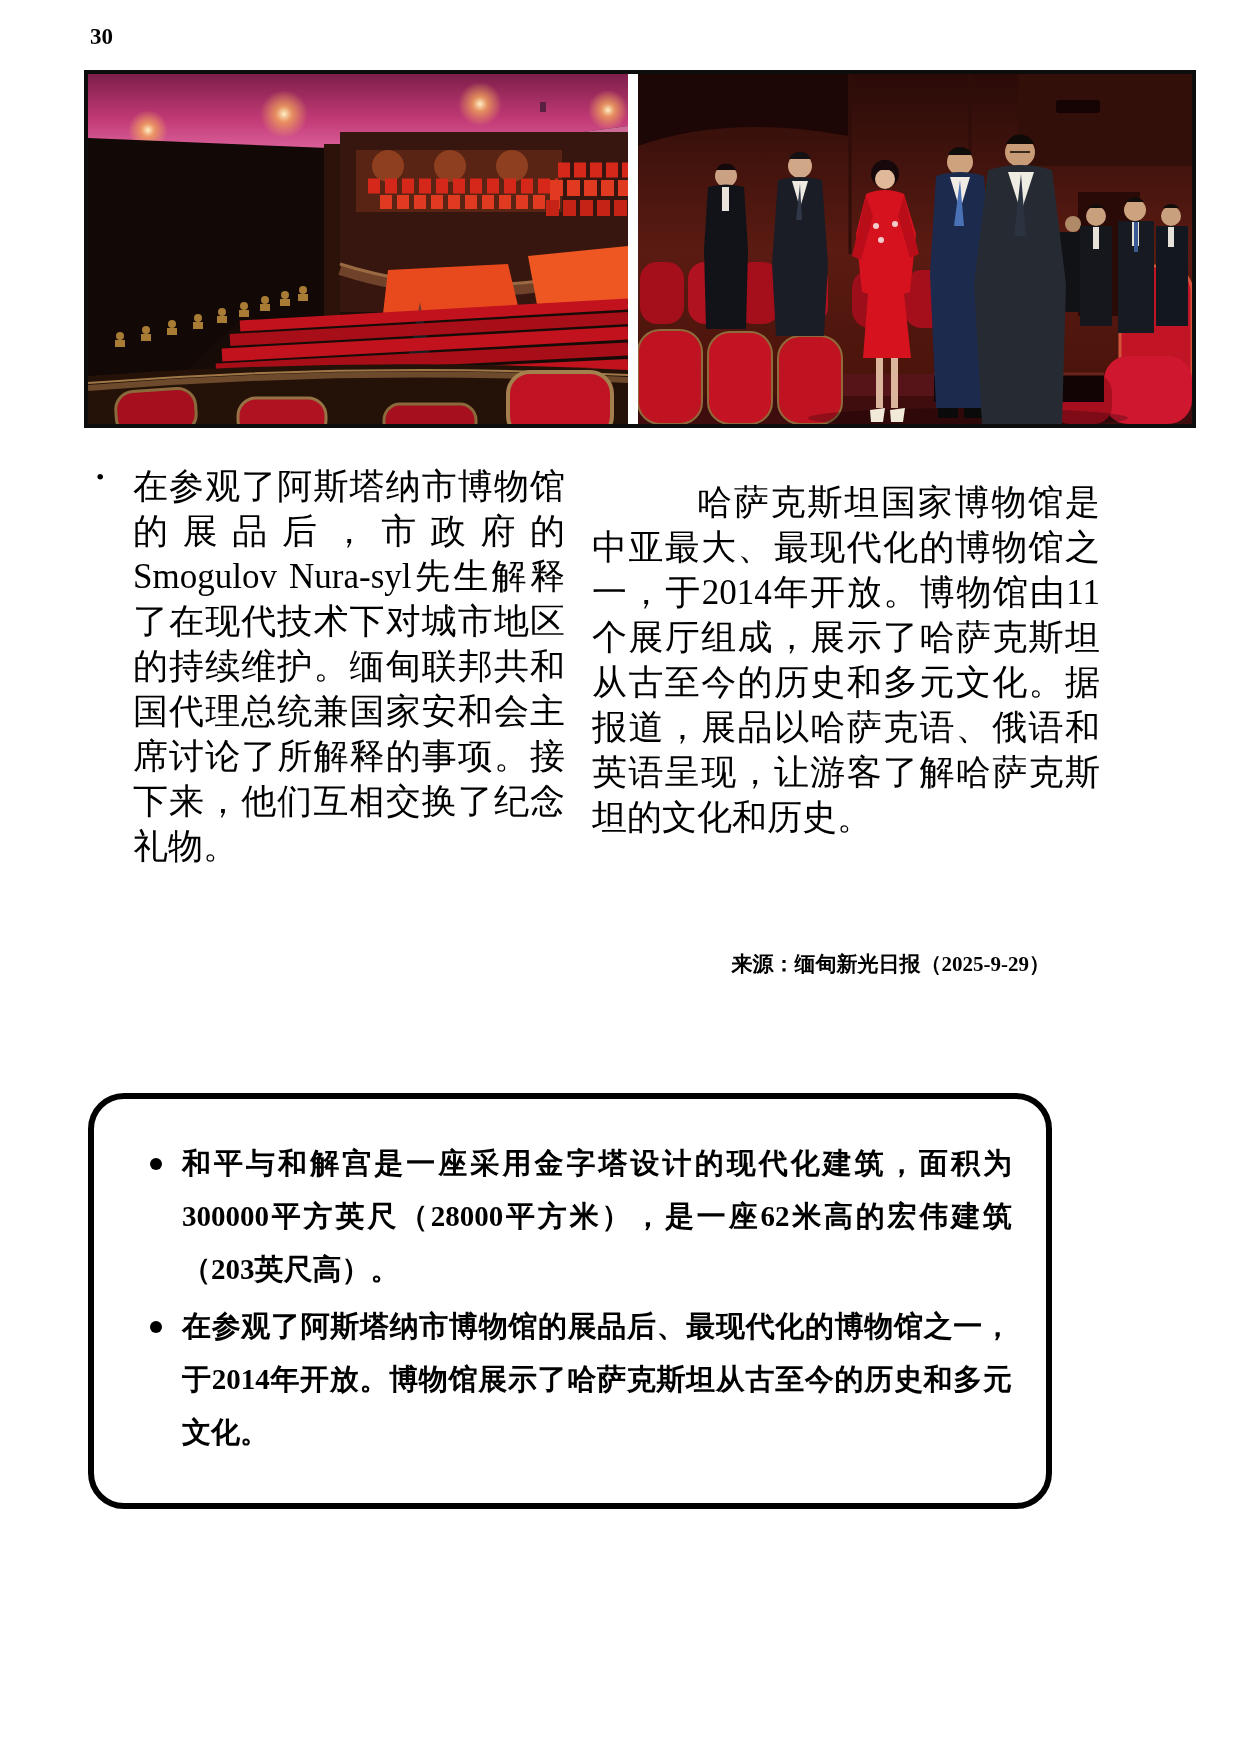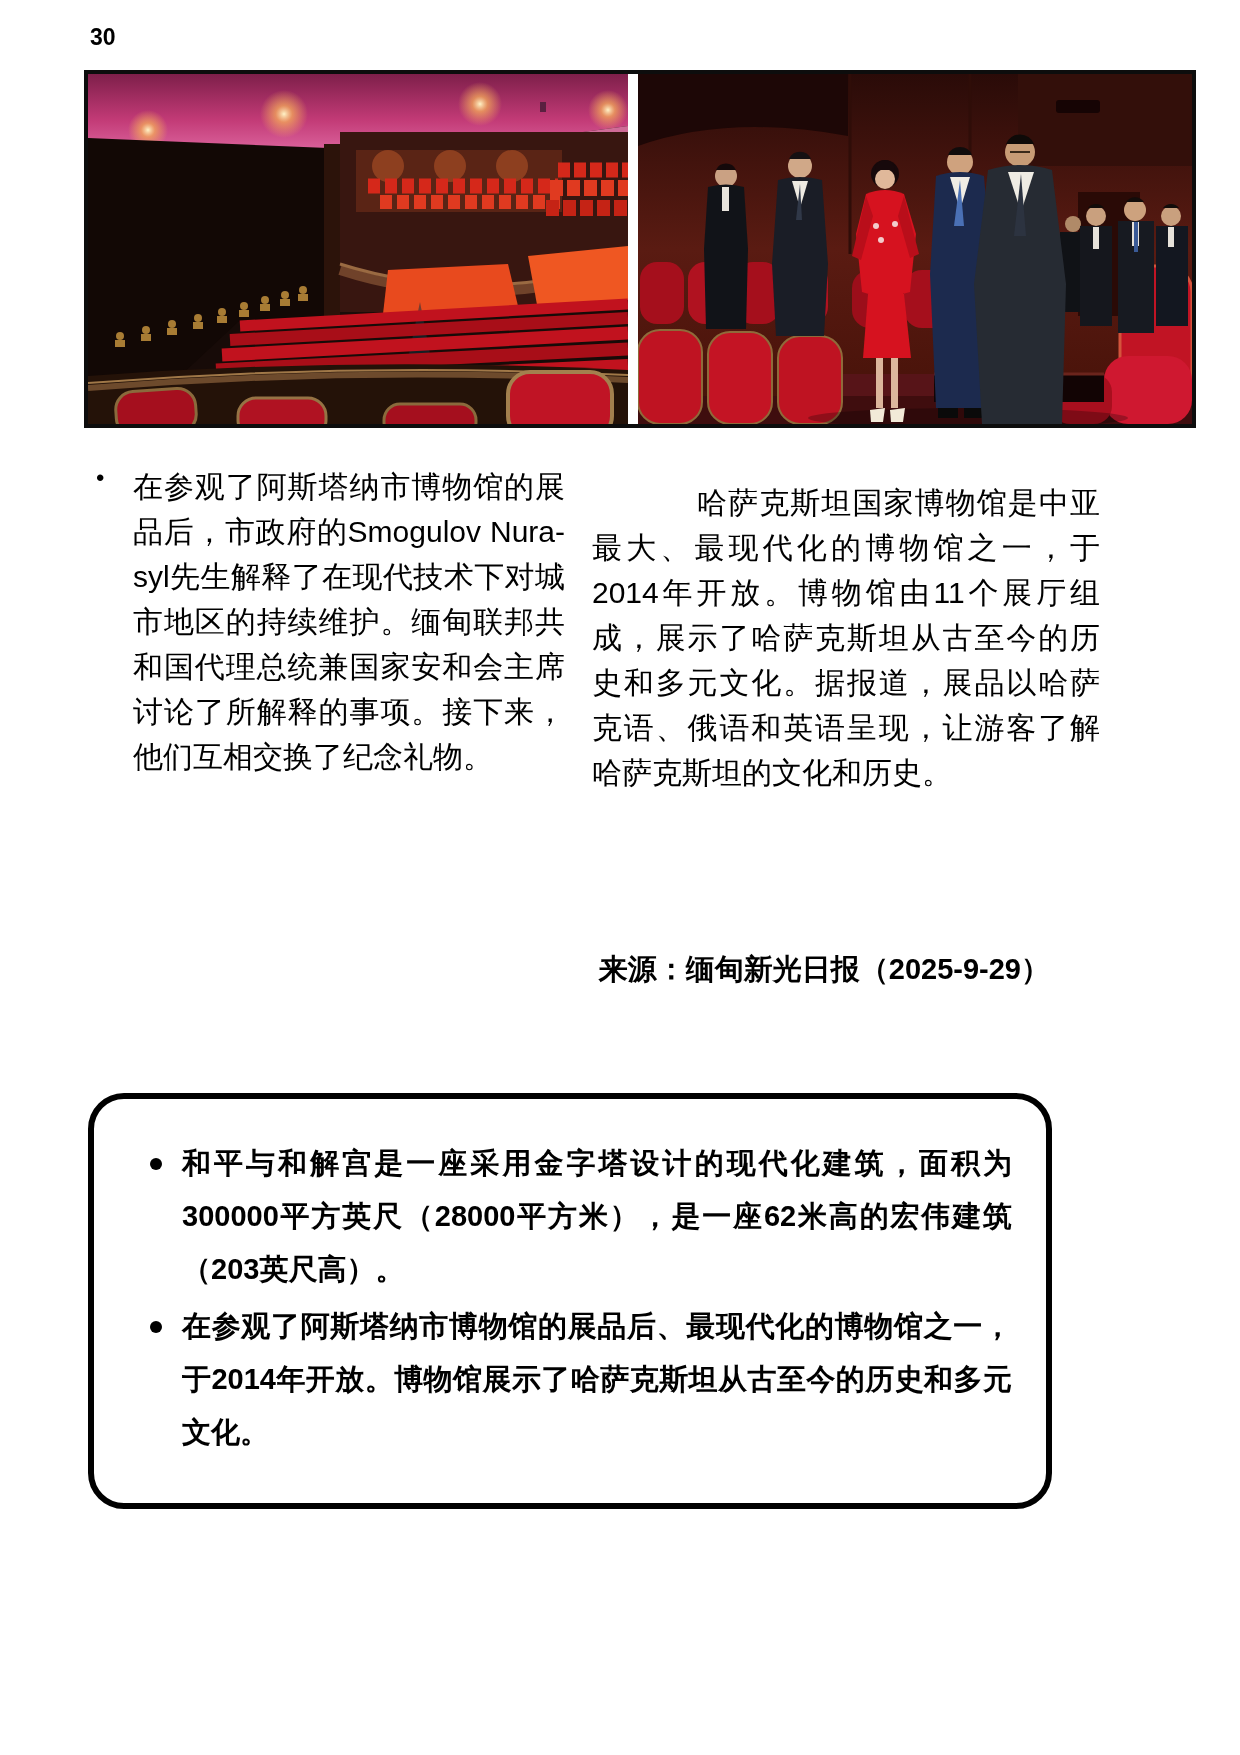--- a/index.html
+++ b/index.html
@@ -1,18 +1,18 @@
 <!DOCTYPE html>
 <html><head>
 <meta charset="utf-8">
 <style>
   html,body { margin:0; padding:0; background:#ffffff; }
   .page {
     position:relative; width:1200px; height:1755px; background:#ffffff;
-    font-family:Liberation Sans, sans-serif; color:#000;
+    font-family:Liberation Serif, serif; color:#000;
     overflow:hidden; margin:0 auto;
   }
   .page-number { position:absolute; top:24px; left:70px; font-size:23px; font-weight:bold; }
 
   .photo-frame {
     position:absolute; top:70px; left:64px; width:1112px; height:358px;
     border:4px solid #0d0d0d; box-sizing:border-box; display:flex; background:#fff;
   }
   .photo { height:100%; overflow:hidden; }
   .photo svg { display:block; width:100%; height:100%; }
@@ -20,30 +20,30 @@
   .photo-gap { width:10px; background:#ffffff; }
   .photo-right { flex:1; }
 
   .columns {
     position:absolute; top:464px; left:64px; width:1016px;
     display:flex; justify-content:space-between;
   }
   .col-left { width:481px; }
   .col-right { width:508px;margin-top:16px; }
   .body-text {
-    font-size:30px; line-height:45px; text-align:justify; text-align-last:left;
+    font-size:35px; line-height:45px; text-align:justify; text-align-last:left;
     margin:0; display:block;
   }
   .bullet-item { position:relative; padding-left:49px; }
   .item-bullet { position:absolute; left:12px; top:0px; font-size:24px; }
   .col-right .body-text { text-indent:105px; }
 
   .source-line {
     position:absolute; top:950px; left:64px; width:966px;
-    text-align:right; font-size:29px; font-weight:bold;
+    text-align:right; font-size:21px; font-weight:bold;
   }
 
   .summary-box {
     position:absolute; top:1093px; left:68px; width:964px; box-sizing:border-box;
     border:6px solid #000; border-radius:36px;
     padding:34px 30px 40px 34px; background:#fff;
   }
   .box-item { position:relative; padding-left:50px; margin:4px; }
   .box-text {
     display:block; font-size:29px; font-weight:bold; line-height:53px;

